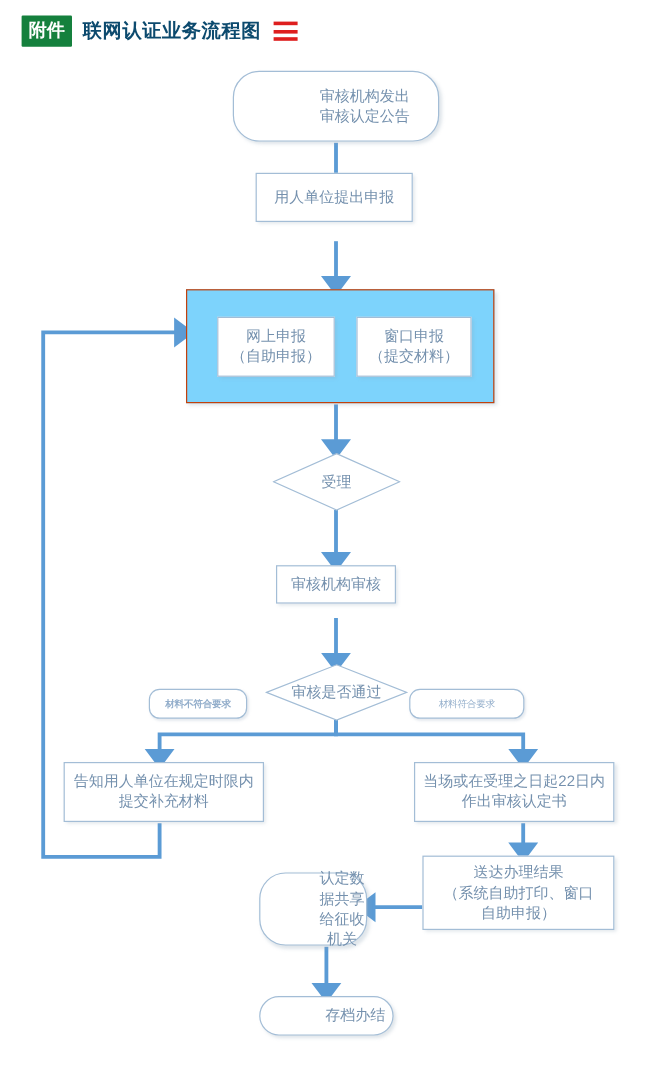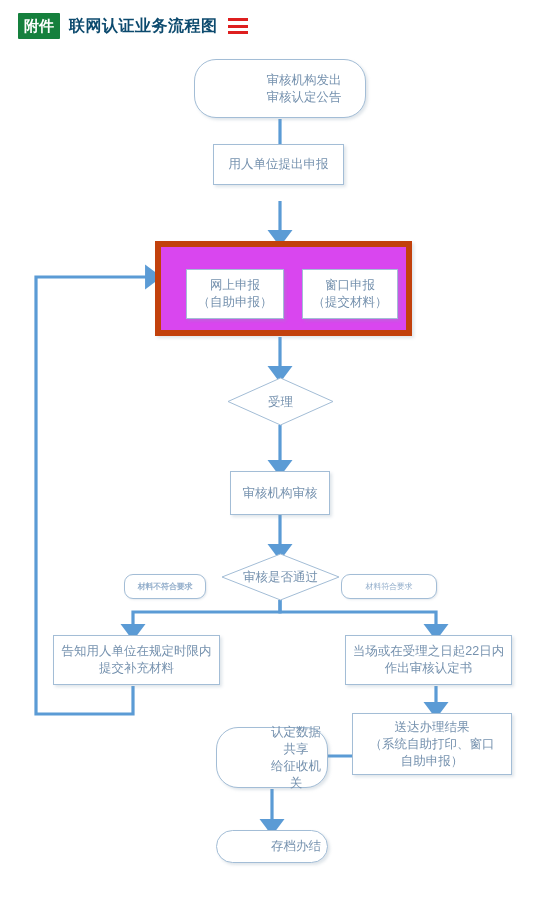--- a/index.html
+++ b/index.html
@@ -90,22 +90,22 @@
   .node.rounded { border-radius: 22px; padding-left: 48px; }
   .node.small-round { border-radius: 9px; box-shadow: 1px 1px 2px rgba(140,160,180,0.22); }
   .node.tiny {
     font-size: 8px;
     line-height: 10px;
     color: #93aecb;
     letter-spacing: -0.2px;
   }
   .node.plain { box-shadow: 2px 2px 3px rgba(140,160,180,0.28); }
   .node.group {
-    border: 6px solid #c2410c;
-    background: #d946ef;
+    border: 1px solid #c2410c;
+    background: #7dd3fc;
     box-shadow: 2px 2px 3px rgba(140,160,180,0.28);
     display: block;
   }
 
   
   .diamond {
     position: absolute;
     display: flex;
     align-items: center;
     justify-content: center;
@@ -184,21 +184,21 @@
 （提交材料）</div>
   </div>
 
   <div class="diamond" style="left:227px; top:377px; width:107px; height:49px;">
     <svg class="dshape" viewBox="0 0 107 49">
       <polygon points="53.5,1 106,24.5 53.5,48 1,24.5" fill="#ffffff" stroke="#a3bdd6" stroke-width="1"></polygon>
     </svg>
     <span class="dlabel">受理</span>
   </div>
 
-  <div class="node plain" style="left:230px; top:471px; width:100px; height:44px;">审核机构审核</div>
+  <div class="node plain" style="left:230px; top:471px; width:100px; height:32px;">审核机构审核</div>
 
   <div class="diamond" style="left:221px; top:553px; width:119px; height:48px;">
     <svg class="dshape" viewBox="0 0 119 48">
       <polygon points="59.5,1 118,24 59.5,47 1,24" fill="#ffffff" stroke="#a3bdd6" stroke-width="1"></polygon>
     </svg>
     <span class="dlabel">审核是否通过</span>
   </div>
 
   <div class="node small-round tiny" style="left:124px; top:574px; width:82px; height:25px;font-weight:bold;">材料不符合要求</div>
 
@@ -207,18 +207,18 @@
   <div class="node plain" style="left:53px; top:635px; width:167px; height:50px;">告知用人单位在规定时限内
 提交补充材料</div>
 
   <div class="node plain" style="left:345px; top:635px; width:167px; height:50px;">当场或在受理之日起22日内
 作出审核认定书</div>
 
   <div class="node plain" style="left:352px; top:713px; width:160px; height:62px;">送达办理结果
 （系统自助打印、窗口
 自助申报）</div>
 
-  <div class="node rounded" style="left:216px; top:727px; width:112px; height:61px;">认定数据共享
+  <div class="node rounded" style="left:216px; top:727px; width:90px; height:61px;">认定数据共享
 给征收机关</div>
 
   <div class="node rounded" style="left:216px; top:830px; width:112px; height:33px;">存档办结</div>
 
 </div>
 
 </body></html>

